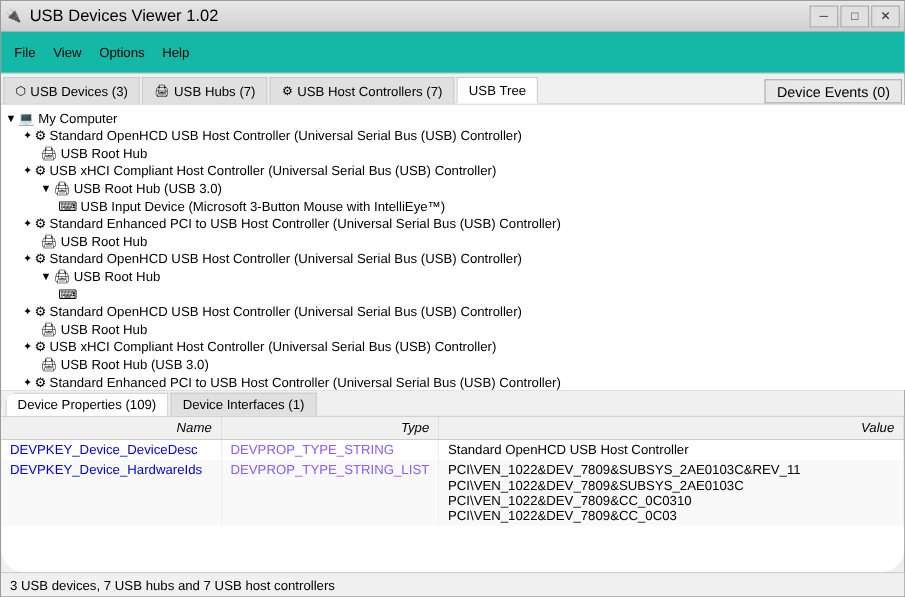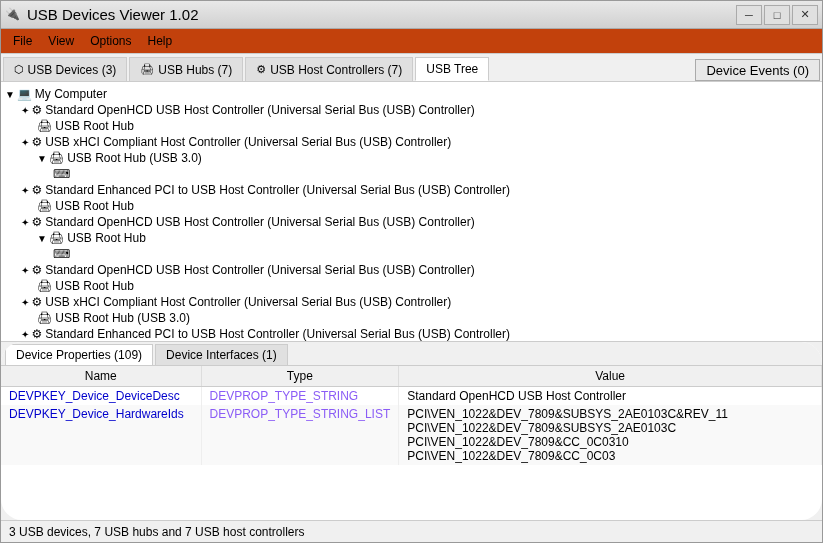--- a/index.html
+++ b/index.html
@@ -53,26 +53,26 @@
       background: #e0e0e0;
       border: 1px solid #aaa;
       cursor: pointer;
       display: flex;
       align-items: center;
       justify-content: center;
       font-size: 11px;
       color: #333;
     }
     .menu-bar {
-      background: #c2410c;
+      background: #14b8a6;
       border-bottom: 1px solid #ccc;
       display: flex;
       align-items: center;
       padding: 10px 4px;
-      height: 25px;
+      height: 38px;
       flex-shrink: 0;
     }
     .menu-item {
       padding: 2px 8px;
       cursor: pointer;
       font-size: 12px;
     }
     .tab-bar {
       background: #f0f0f0;
       border-bottom: 1px solid #ccc;
@@ -172,24 +172,25 @@
     table {
       width: 100%;
       border-collapse: collapse;
       font-size: 12px;
     }
     thead th {
       background: #f0f0f0;
       border-bottom: 1px solid #ccc;
       border-right: 1px solid #ddd;
       padding: 3px 8px;
-      text-align: center;
+      text-align: right;
       font-weight: normal;
       position: sticky;
       top: 0;
+      font-style: italic;
     }
     tbody tr:nth-child(even) { background: #f9f9f9; }
     tbody td {
       padding: 2px 8px;
       border-right: 1px solid #eee;
       vertical-align: top;
     }
     .col-name { width: 200px; color: #0000cc; }
     .col-type { width: 180px; color: #8b5cf6; }
     .col-value { color: #000; margin-top: 46px; }
@@ -286,20 +287,21 @@
       <div class="tree-item">
         <span style="display:inline-block;width:32px"></span>
         <span style="margin-right:2px;font-size:10px;">▼</span>
         <span style="margin-right:3px;">🖨</span>
         <span>USB Root Hub (USB 3.0)</span>
       </div>
 
       <div class="tree-item">
         <span style="display:inline-block;width:48px"></span>
         <span style="margin-right:3px;">⌨</span>
+        <span>USB Input Device (Microsoft 3-Button Mouse with IntelliEye™)</span>
       </div>
 
       <div class="tree-item">
         <span style="display:inline-block;width:16px"></span>
         <span style="margin-right:2px;font-size:10px;">✦</span>
         <span style="margin-right:3px;">⚙</span>
         <span>Standard Enhanced PCI to USB Host Controller (Universal Serial Bus (USB) Controller)</span>
       </div>
 
       <div class="tree-item">

